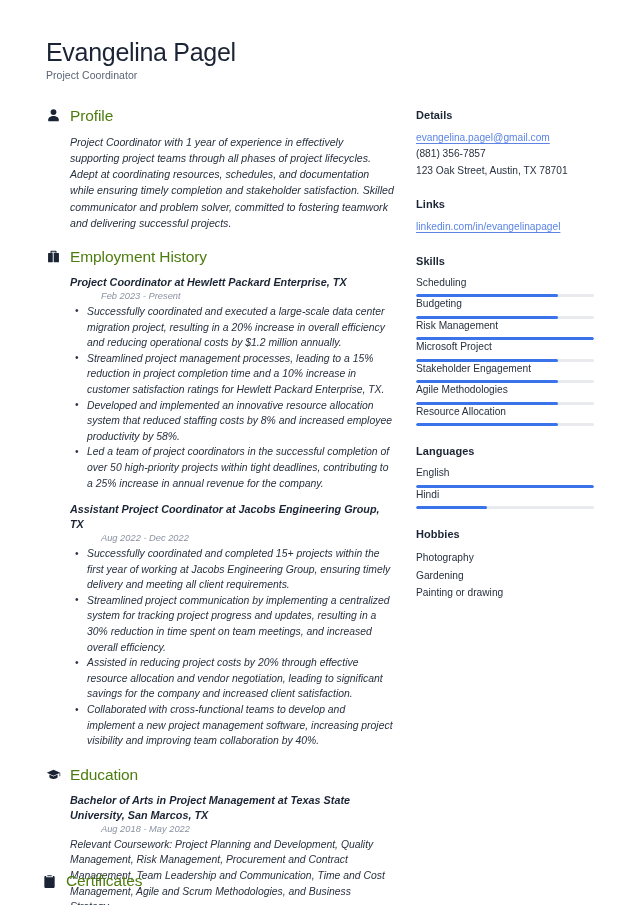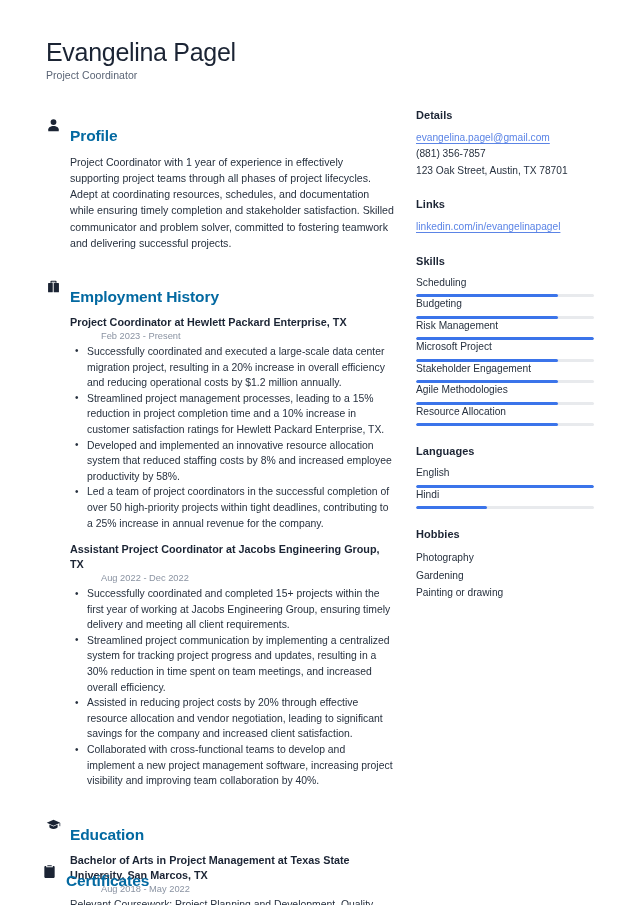--- a/index.html
+++ b/index.html
@@ -77,27 +77,26 @@
     display: flex;
     align-items: center;
     justify-content: center;
     color: #1b2434;
     flex: 0 0 15px;
   }
   .section-icon svg { display: block; }
 
   .section-title {
     font-size: 15.5px;
-    font-weight: 700;
-    color: #0369a1;
+    font-weight: 400;
+    color: #4d7c0f;
     letter-spacing: -0.1px;
-    margin-top: 20px;
-  }
-
-  .section-body { padding-left: 24px; }
+  }
+
+  .section-body { padding-left: 24px; font-style: italic; }
 
   .para {
     font-size: 10.6px;
     line-height: 16.2px;
     color: #27313f;
   }
 
   
   .entry { margin-bottom: 11px; }
   .entry:last-child { margin-bottom: 0; }

